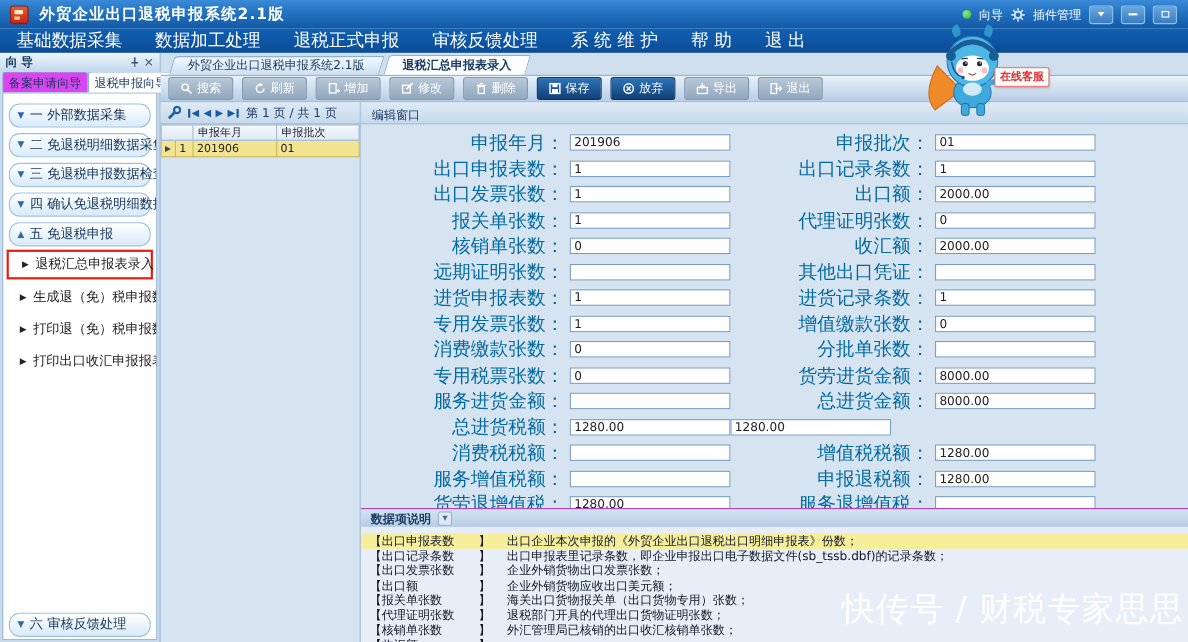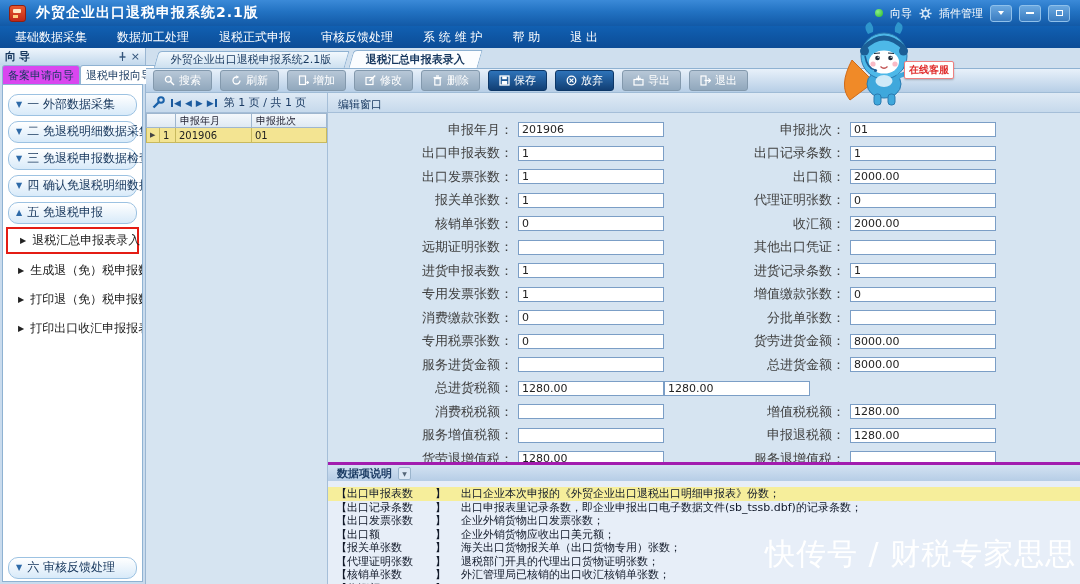--- a/index.html
+++ b/index.html
@@ -20,21 +20,21 @@
   .gear{width:13px;height:13px;}
   .win-btn{width:20px;height:15px;border-radius:3px;cursor:default;
     background:linear-gradient(180deg,#6aa8e0,#3a7cc0);border:1px solid #8fc0ea;
     display:flex;align-items:center;justify-content:center;}
   .wb-caret{width:0;height:0;border-left:3.5px solid transparent;border-right:3.5px solid transparent;border-top:4px solid #fff;}
   .wb-min{width:8px;height:2px;background:#fff;}
   .wb-sq{width:7px;height:6px;border:1.5px solid #fff;box-sizing:border-box;}
 
   
   .menubar{position:absolute;left:0;top:26px;width:1080px;height:22px;
-    background:linear-gradient(180deg,#1160b2,#0c4c96);display:flex;align-items:flex-start;color:#fff;font-size:12px;z-index:10;}
+    background:linear-gradient(180deg,#1160b2,#0c4c96);display:flex;align-items:flex-start;color:#fff;font-size:16px;z-index:10;}
   .menu-item{padding:0 15px;line-height:22px;white-space:nowrap;}
 
   
   .sidebar{position:absolute;left:0;top:48px;width:146px;height:536px;background:#c9dbed;
     border-right:1px solid #9ab6d2;box-sizing:border-box;z-index:5;}
   .side-header{height:17px;display:flex;align-items:center;padding:0 5px;font-size:11px;color:#16375e;
     background:linear-gradient(180deg,#eef5fc,#c2d8ec);}
   .side-header-title{font-weight:bold;letter-spacing:3px;}
   .side-header-icons{margin-left:auto;display:flex;align-items:center;gap:4px;color:#33547a;}
   .pin-icon{width:9px;height:11px;}
@@ -106,27 +106,27 @@
   .gc.i{width:16px;}
   .gc.y{width:76px;}
   .gc.b{flex:1;}
 
   
   .formpane{position:absolute;left:328px;top:113px;width:752px;height:349px;background:#d6e4f1;overflow:hidden;z-index:4;}
   .form-col{position:absolute;top:5px;display:flex;flex-direction:column;}
   .col-left{left:0;width:336px;}
   .col-right{left:336px;width:332px;}
   .f-row{height:23.5px;display:flex;align-items:center;flex:0 0 auto;}
-  .f-label{flex:1;text-align:right;font-size:13px;color:#404040;padding-right:5px;white-space:nowrap;overflow:hidden;}
+  .f-label{flex:1;text-align:right;font-size:17px;color:#0369a1;padding-right:5px;white-space:nowrap;overflow:hidden;}
   .f-input{width:138px;height:13px;border:1px solid #7b9ec6;background:#fff;font-size:11px;
     font-family:inherit;color:#222;padding:0 3px;flex:0 0 auto;}
 
   
   .descpanel{position:absolute;left:328px;top:462px;width:752px;height:122px;background:#e7eef8;
-    border-top:3px solid #a21caf;overflow:hidden;box-sizing:border-box;z-index:4;}
+    border-top:1px solid #a21caf;overflow:hidden;box-sizing:border-box;z-index:4;}
   .d-header{height:16px;background:linear-gradient(180deg,#d3e2f2,#b6cde6);display:flex;align-items:center;
     padding:0 9px;font-size:11px;font-weight:bold;color:#1c3c64;}
   .d-collapse{margin-left:6px;width:11px;height:11px;border:1px solid #9ab4cc;background:#dce8f4;border-radius:2px;
     display:flex;align-items:center;justify-content:center;font-size:6px;color:#567;font-weight:normal;}
   .d-rows{padding-top:6px;}
   .d-row{height:13.5px;display:flex;align-items:center;font-size:11px;color:#101828;padding-left:8px;white-space:nowrap;}
   .d-row.hl{background:#f6ee9b;}
   .d-open{flex:0 0 auto;}
   .d-term{width:88px;flex:0 0 auto;}
   .d-close{width:26px;flex:0 0 auto;}

